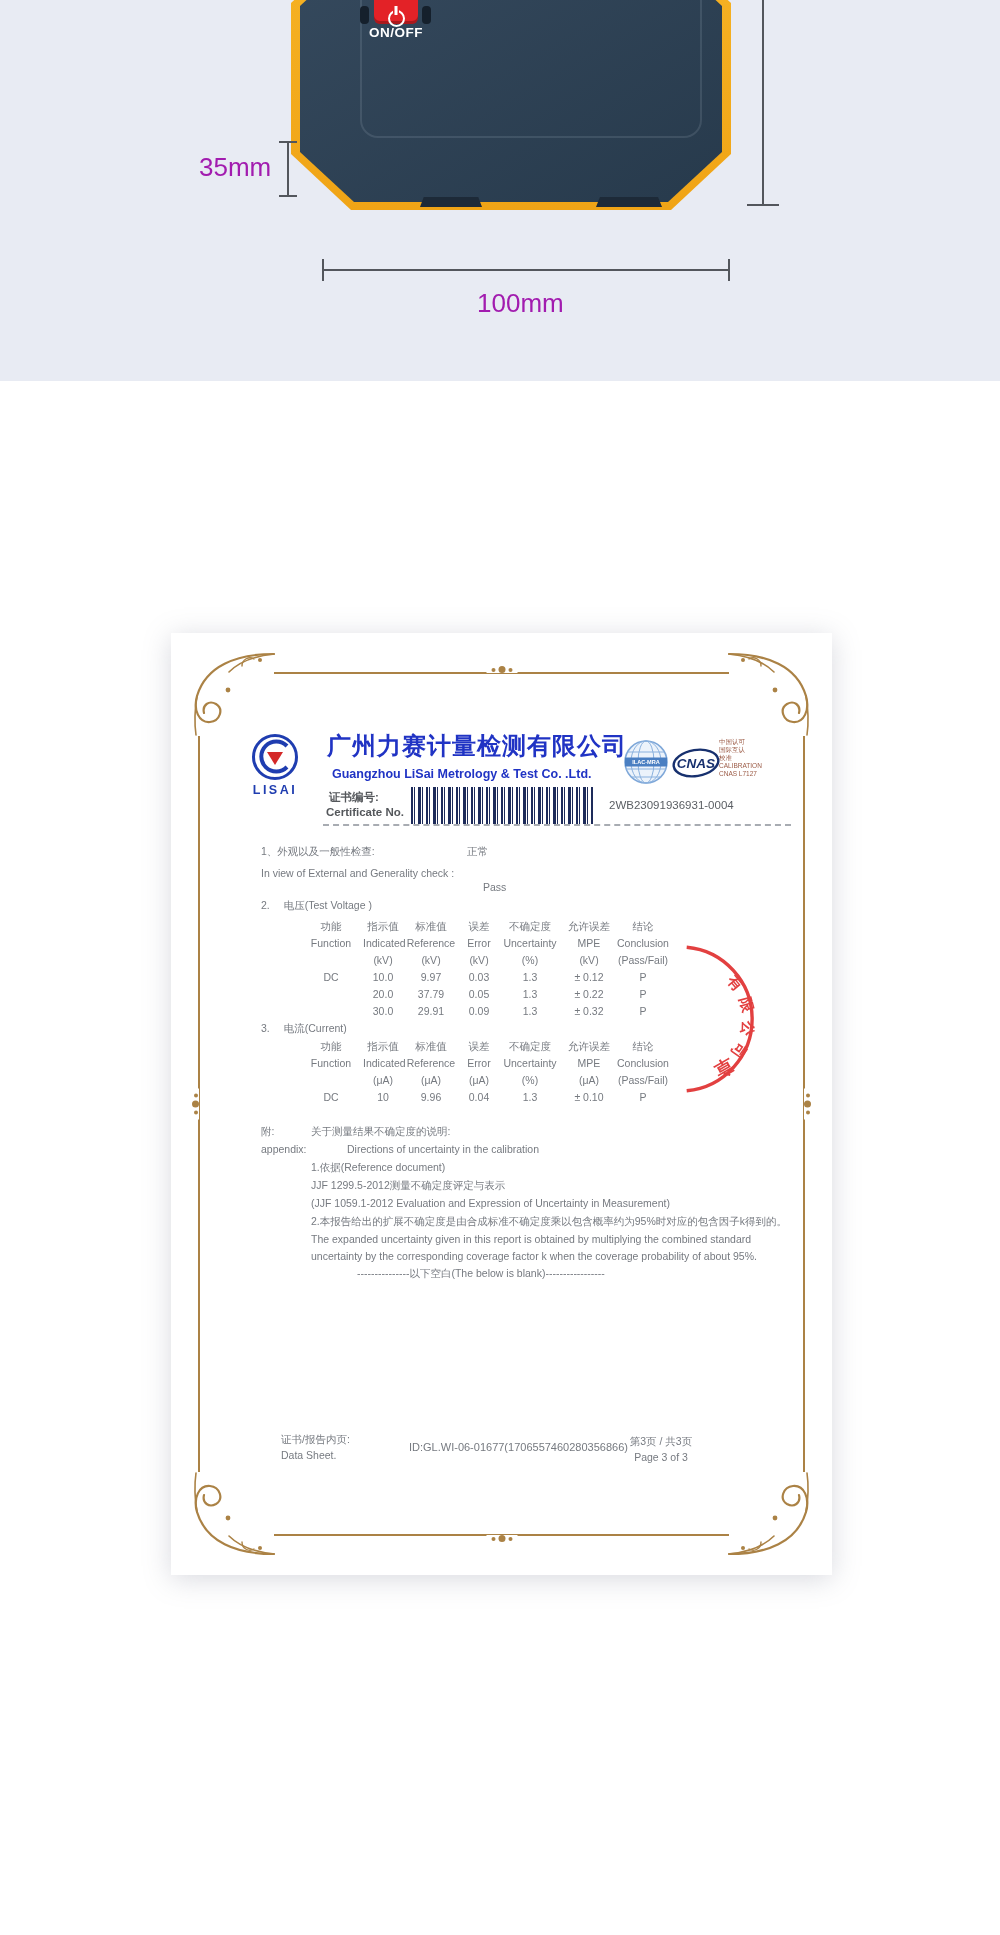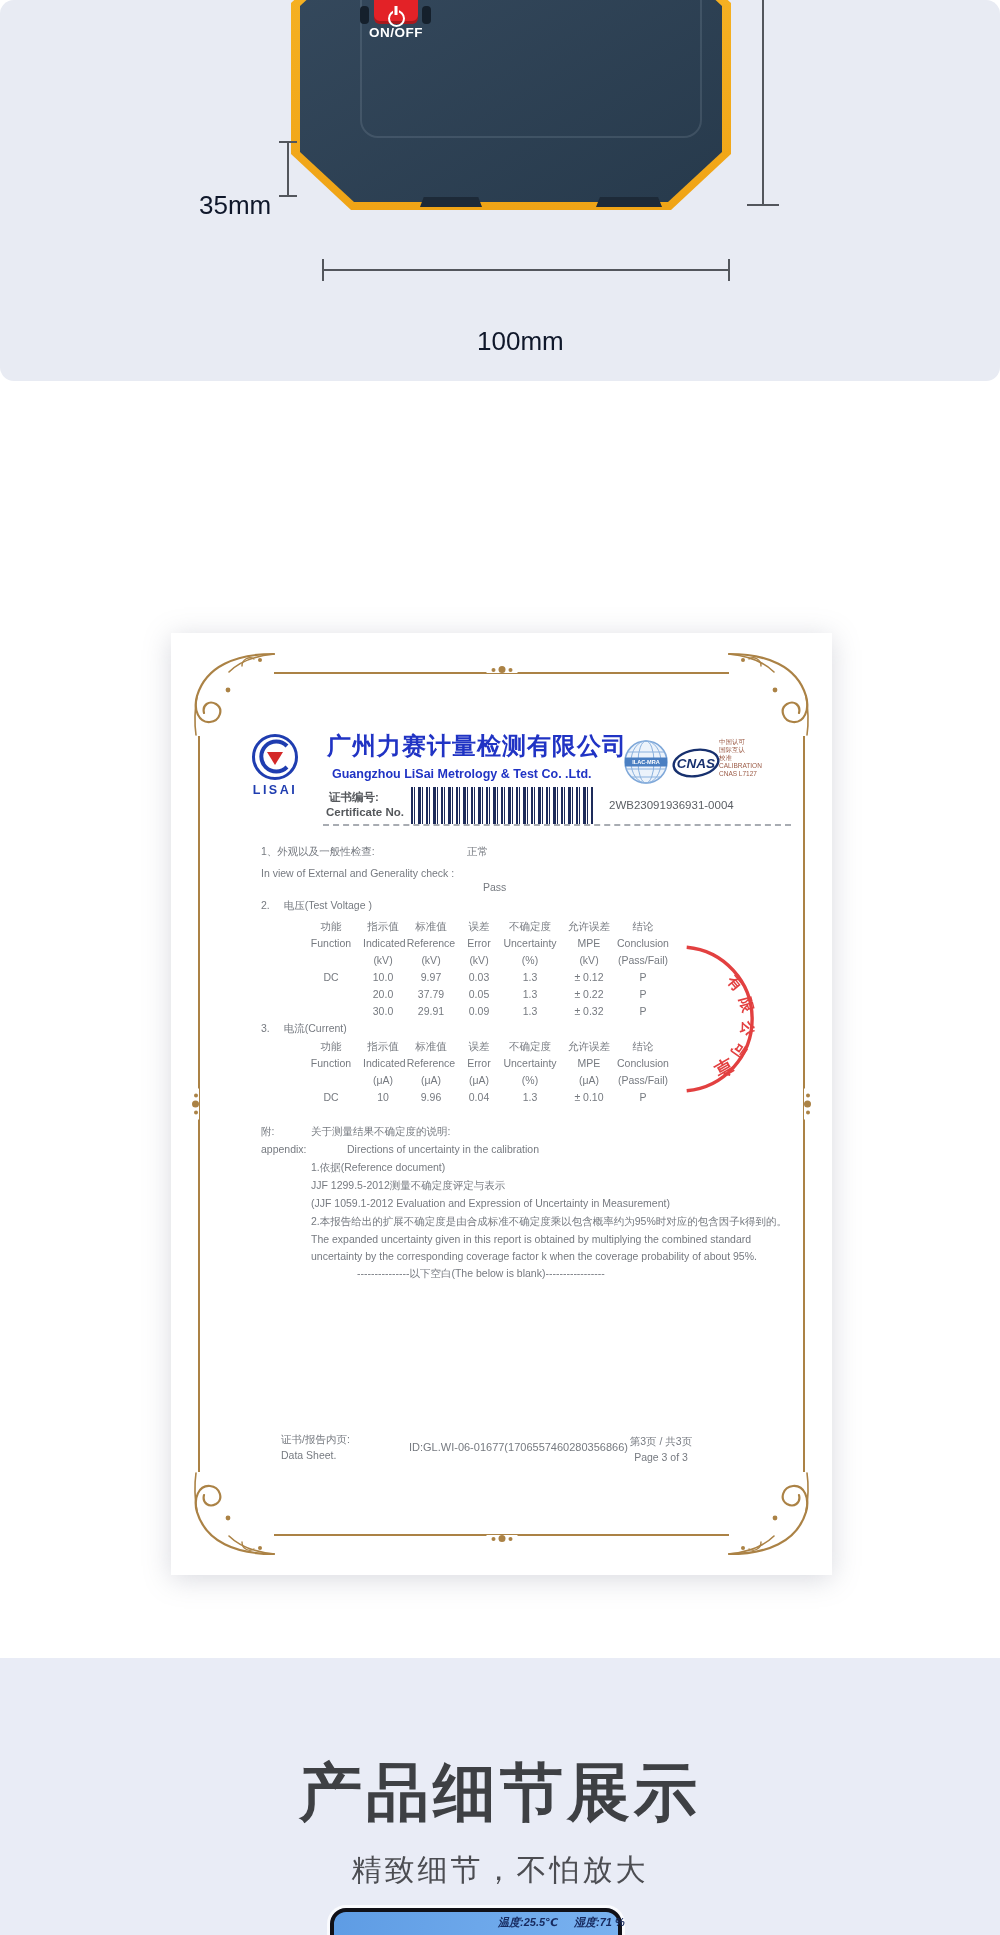--- a/index.html
+++ b/index.html
@@ -1,42 +1,42 @@
 <!DOCTYPE html>
 <html><head>
 <meta charset="utf-8">
 <style>
   html,body{margin:0;padding:0;background:#fff;}
   .page{position:relative;width:1000px;height:1935px;overflow:hidden;background:#fff;
         font-family:"Liberation Sans","DejaVu Sans",sans-serif;}
   .abs{position:absolute;}
 
   
-  .sec-top{position:absolute;left:0;top:0;width:1000px;height:381px;background:#e8ebf3;overflow:hidden;border-radius:14px;}
+  .sec-top{position:absolute;left:0;top:0;width:1000px;height:381px;background:#e8ebf3;overflow:hidden;}
   .device{position:absolute;left:291px;top:-52px;width:440px;height:262px;}
   .bumper{position:absolute;inset:0;background:linear-gradient(180deg,#f6b325,#f0a416);
           clip-path:polygon(60px 0,380px 0,440px 55px,440px 206px,380px 262px,60px 262px,0 206px,0 55px);}
   .dbody{position:absolute;left:9px;top:8px;width:422px;height:246px;background:linear-gradient(150deg,#35495d,#273a4c);
          clip-path:polygon(54px 0,368px 0,422px 50px,422px 196px,368px 246px,54px 246px,0 196px,0 50px);}
   .dpanel{position:absolute;left:60px;top:-60px;width:338px;height:238px;border:2px solid rgba(190,205,220,.14);
           border-radius:18px;}
   .bracket{position:absolute;top:50px;width:9px;height:18px;background:#15202c;border-radius:4px;}
   .b-l{left:60px;} .b-r{left:122px;}
   .pbtn{position:absolute;left:74px;top:28px;width:44px;height:40px;background:#e32227;border-radius:0 0 6px 6px;
         box-shadow:inset 0 -3px 0 rgba(0,0,0,.25);}
   .pwr{width:13px;height:13px;border:2.5px solid #fff;border-radius:50%;margin:26px auto 0;position:relative;}
   .pwr::after{content:"";position:absolute;left:50%;top:-6px;transform:translateX(-50%);
               width:3px;height:9px;background:#fff;box-shadow:0 0 0 1.5px #e32227;}
   .onoff{position:absolute;left:64px;top:69px;width:64px;text-align:center;color:#fff;font-weight:bold;
          font-size:13.5px;letter-spacing:.5px;}
   .notch{position:absolute;top:249px;height:10px;background:#1d2a38;clip-path:polygon(6% 0,94% 0,100% 100%,0 100%);}
   .n1{left:129px;width:62px;} .n2{left:305px;width:66px;}
 
   .dim-line{position:absolute;background:#53565c;}
-  .lbl-dim{position:absolute;color:#0f172a;font-size:26px;margin-top:38px;}
+  .lbl-dim{position:absolute;color:#a21caf;font-size:26px;}
 
   
   .big-title{position:absolute;left:0;width:1000px;margin:0;text-align:center;color:#3e4044;
              font-size:63px;font-weight:700;letter-spacing:4px;}
   .cert-title{top:462px;}
 
   
   .paper{position:absolute;left:171px;top:633px;width:661px;height:942px;background:#fff;
          box-shadow:0 4px 26px rgba(125,130,148,.30);color:#767a80;font-size:10.5px;}
   .corner{position:absolute;width:92px;height:92px;}
@@ -365,22 +365,14 @@
 
     <div class="abs foot-cn">证书/报告内页:</div>
     <div class="abs foot-en">Data Sheet.</div>
     <div class="abs foot-id">ID:GL.WI-06-01677(1706557460280356866)</div>
     <div class="abs foot-page">
       <div>第3页 / 共3页</div>
       <div>Page 3 of 3</div>
     </div>
   </div>
 
-  <section class="sec-details">
-    <h1 class="details-title">产品细节展示</h1>
-    <p class="details-sub">精致细节，不怕放大</p>
-    <div class="screen-peek">
-      <span class="lcd-txt lcd-temp">温度:25.5℃</span>
-      <span class="lcd-txt lcd-hum">湿度:71 %</span>
-    </div>
-  </section>
 
 </div>
 
 </body></html>

